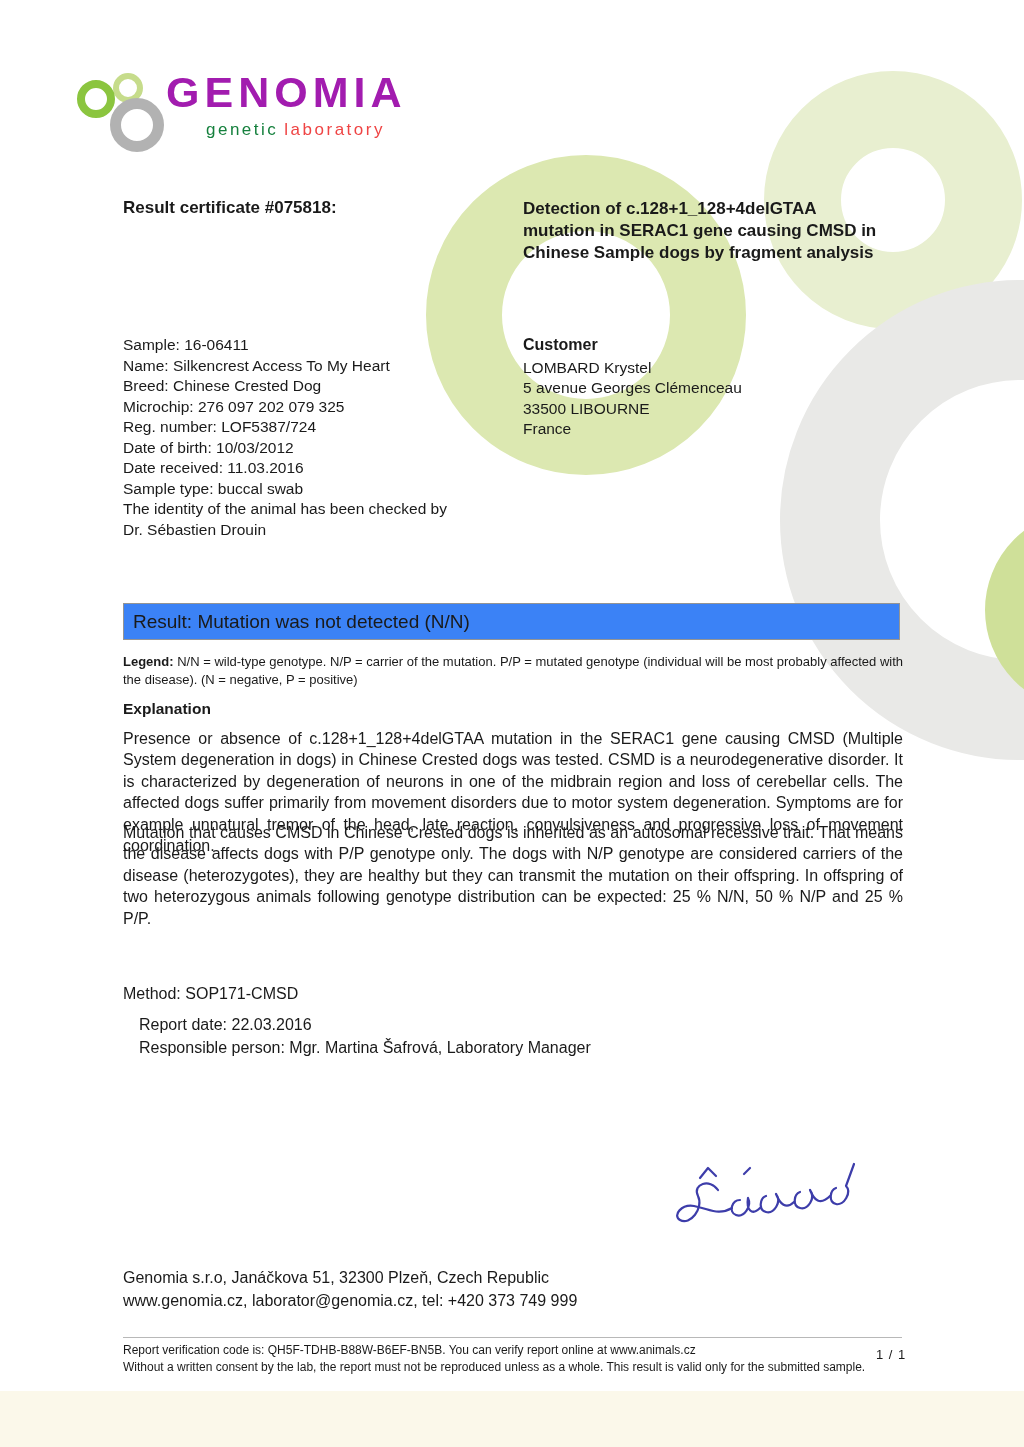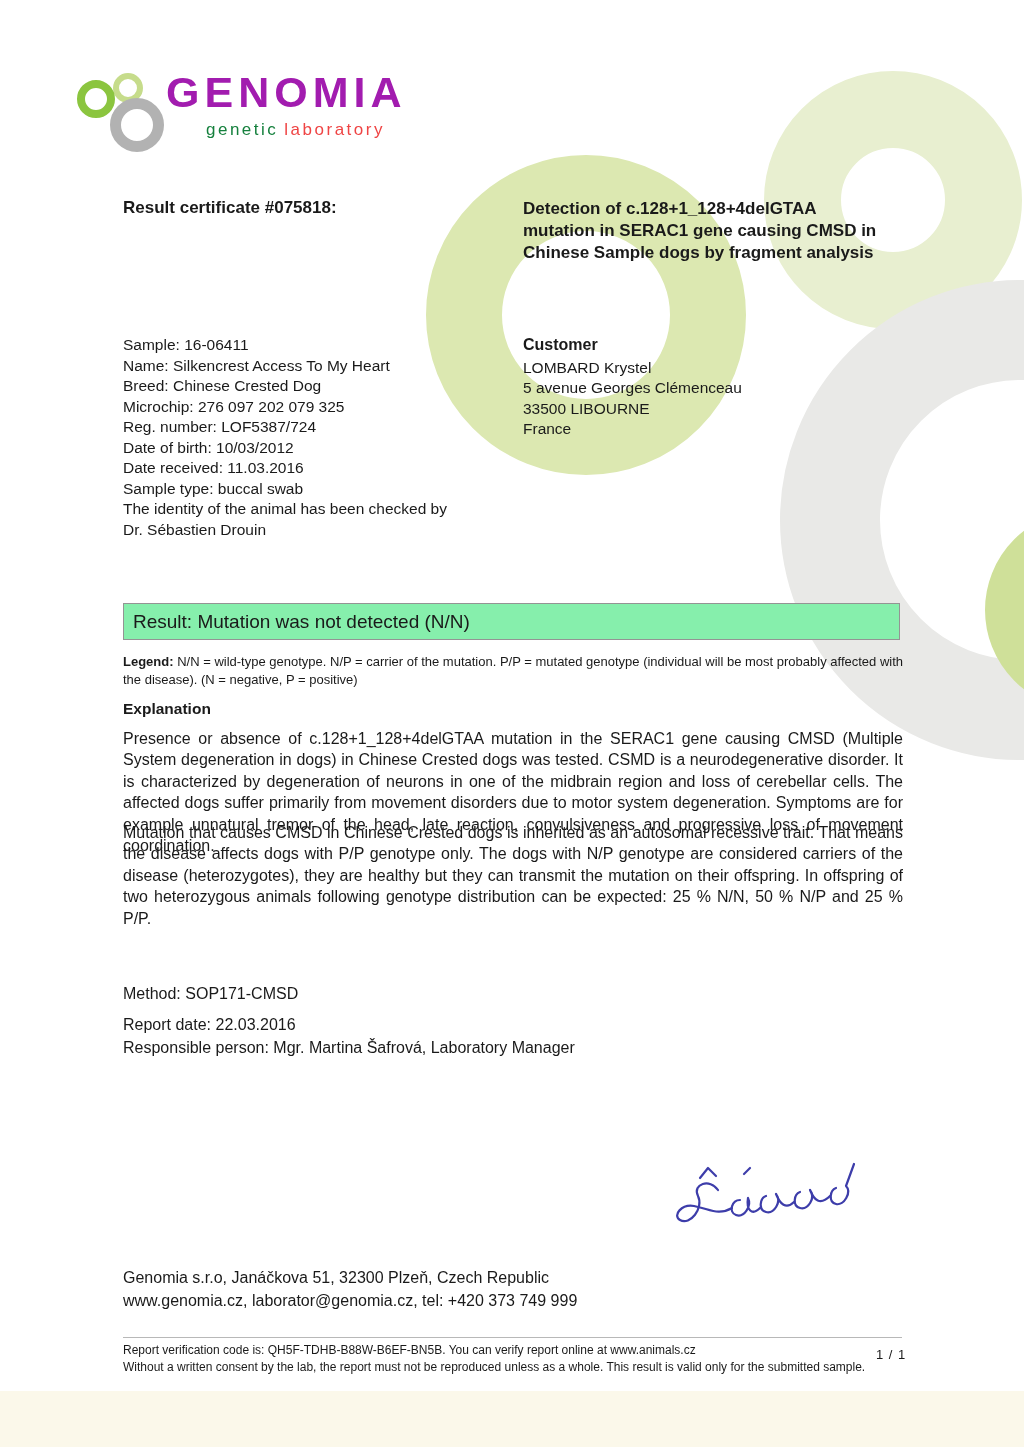--- a/index.html
+++ b/index.html
@@ -31,31 +31,31 @@
   .bold { font-weight:bold; }
 
   .cert-label { left:123px; top:198px; font-size:17px; font-weight:bold; }
   .test-title { left:523px; top:198px; width:365px; font-size:17px; font-weight:bold; line-height:22px; }
 
   .col-heading { font-size:16px; font-weight:bold; margin:0 0 2px 0; }
   .sample-block   { left:123px; top:335px; width:390px; font-size:15.5px; line-height:20.5px; }
   .customer-block { left:523px; top:335px; width:330px; font-size:15.5px; line-height:20.5px; }
 
   .result-box {
-    left:123px; top:603px; width:777px; height:37px; background:#86efac;
+    left:123px; top:603px; width:777px; height:37px; background:#3b82f6;
     border:1px solid #949494; font-size:19px; line-height:35px; padding-left:9px;
     box-sizing:border-box;
   }
   .legend { left:123px; top:653px; width:782px; font-size:13px; line-height:17.5px; }
 
   .expl-heading { left:123px; top:700px; font-size:15.5px; font-weight:bold; }
   .para { left:123px; top:728px; width:780px; font-size:16px; line-height:21.4px; text-align:justify; }
   .para2 { top:822px; }
   .method-line { left:123px; top:985px; font-size:16px; }
-  .report-block { left:123px; top:1014px; font-size:16px; line-height:22.5px; }
+  .report-block { left:139px; top:1014px; font-size:16px; line-height:22.5px; }
 
   .signature-wrap { left:648px; top:1140px; width:240px; height:115px; z-index:2; }
 
   .address-block { left:123px; top:1266px; font-size:16px; line-height:23px; }
 
   .footer-rule { left:123px; top:1337px; width:779px; height:1px; background:#b8b8b8; }
   .footer-text { left:123px; top:1342px; width:748px; font-size:12px; line-height:16.5px; }
   .page-num { left:876px; top:1347px; font-size:13px; letter-spacing:1px; }
 
   .bottom-band { left:0; top:1391px; width:1024px; height:56px; background:#fbf8ea; z-index:1; }

